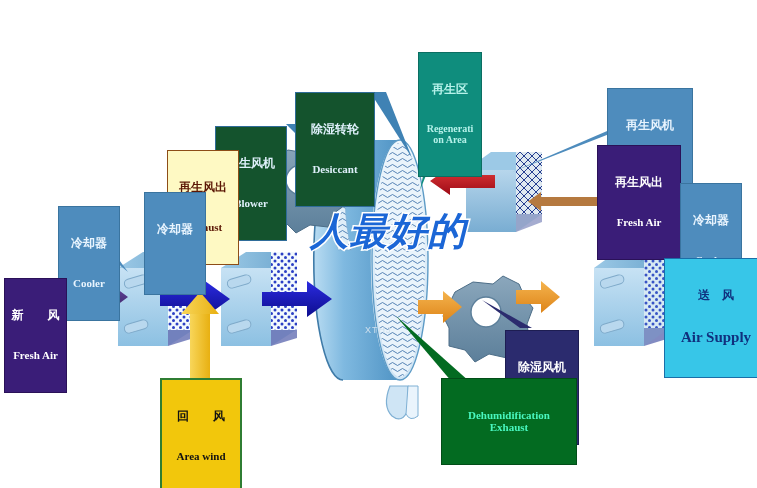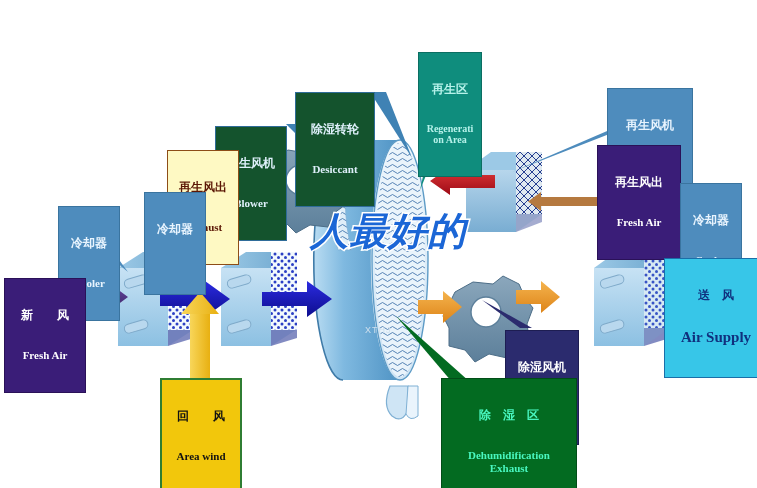--- a/index.html
+++ b/index.html
@@ -282,37 +282,36 @@
   <div class="lbl cal-blue-lite" style="left:58px;top:206px;width:62px;padding:3px 2px 4px;font-size:12px;">
     <span class="cn">冷却器</span>
     <span class="en" style="font-size:11px;">Cooler</span>
   </div>
 
   <div class="lbl cal-blue-lite" style="left:144px;top:192px;width:62px;padding:3px 2px 4px;font-size:12px;">
     <span class="cn">冷却器</span>
     <span class="en" style="font-size:11px;"></span>
   </div>
 
-  <div class="lbl cal-purple" style="left:4px;top:278px;width:82px;padding:3px 2px 4px;font-size:12px;">
+  <div class="lbl cal-purple" style="left:4px;top:278px;width:63px;padding:3px 2px 4px;font-size:12px;">
     <span class="cn">新　　风</span>
     <span class="en" style="font-size:11px;">Fresh Air</span>
   </div>
 
   <div class="lbl cal-yellow" style="left:160px;top:378px;width:82px;padding:3px 2px 4px;font-size:12px;">
     <span class="cn">回　　风</span>
     <span class="en" style="font-size:11px;">Area wind</span>
   </div>
 
   <div class="lbl cal-navy" style="left:505px;top:330px;width:74px;padding:3px 2px 4px;font-size:12px;">
     <span class="cn">除湿风机</span>
     <span class="en" style="font-size:11px;">Blower</span>
   </div>
 
   <div class="lbl cal-green" style="left:441px;top:378px;width:136px;padding:3px 2px 4px;font-size:12px;">
-    <span class="cn">除　湿　区</span>
     <span class="en" style="font-size:11px;">Dehumidification
 Exhaust</span>
   </div>
 
   <div class="lbl cal-cyan" style="left:664px;top:258px;width:104px;padding:3px 2px 4px;font-size:12px;">
     <span class="cn">送　风</span>
     <span class="en" style="font-size:15px;">Air Supply</span>
   </div>
 
   <div id="headline">

